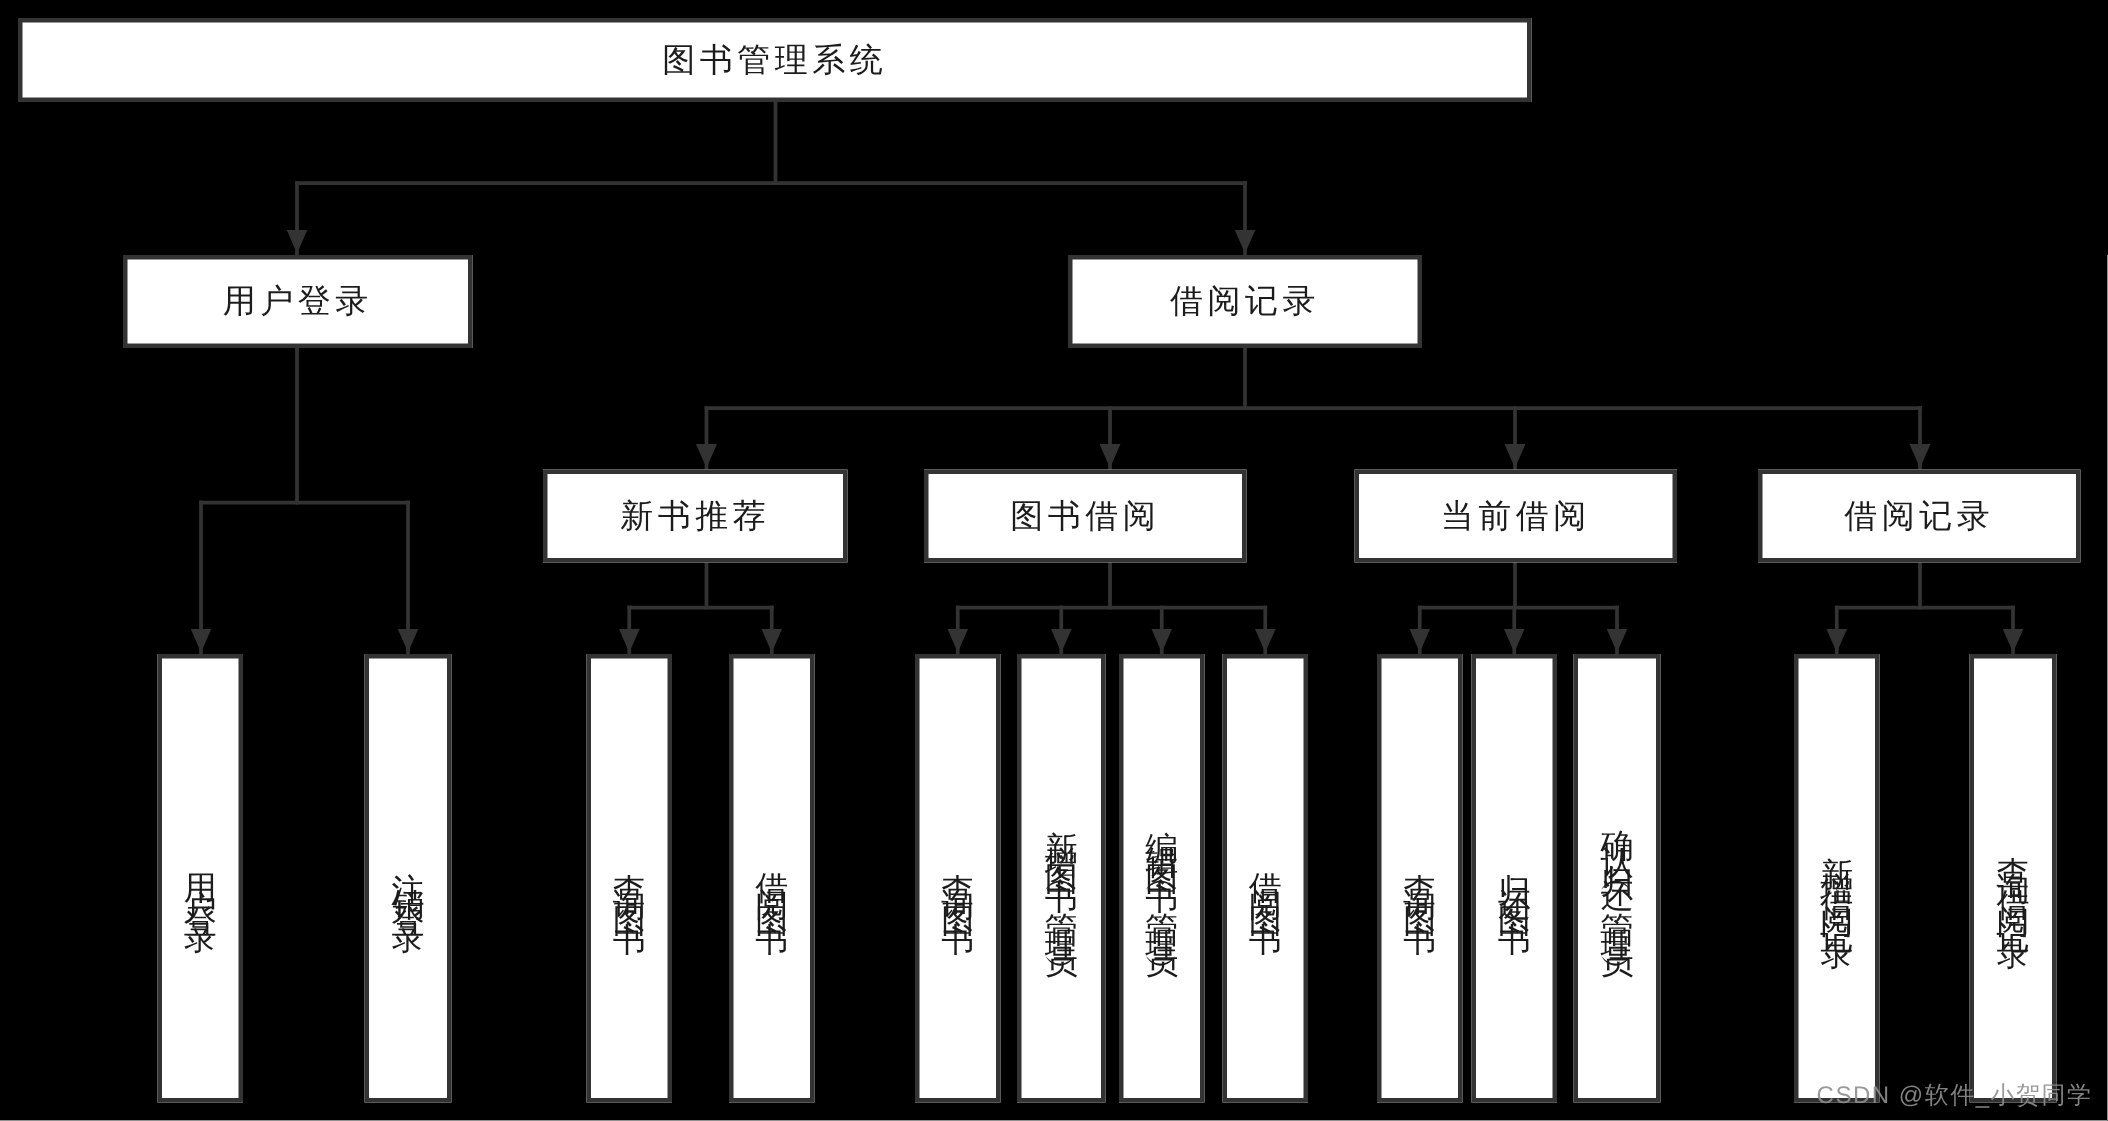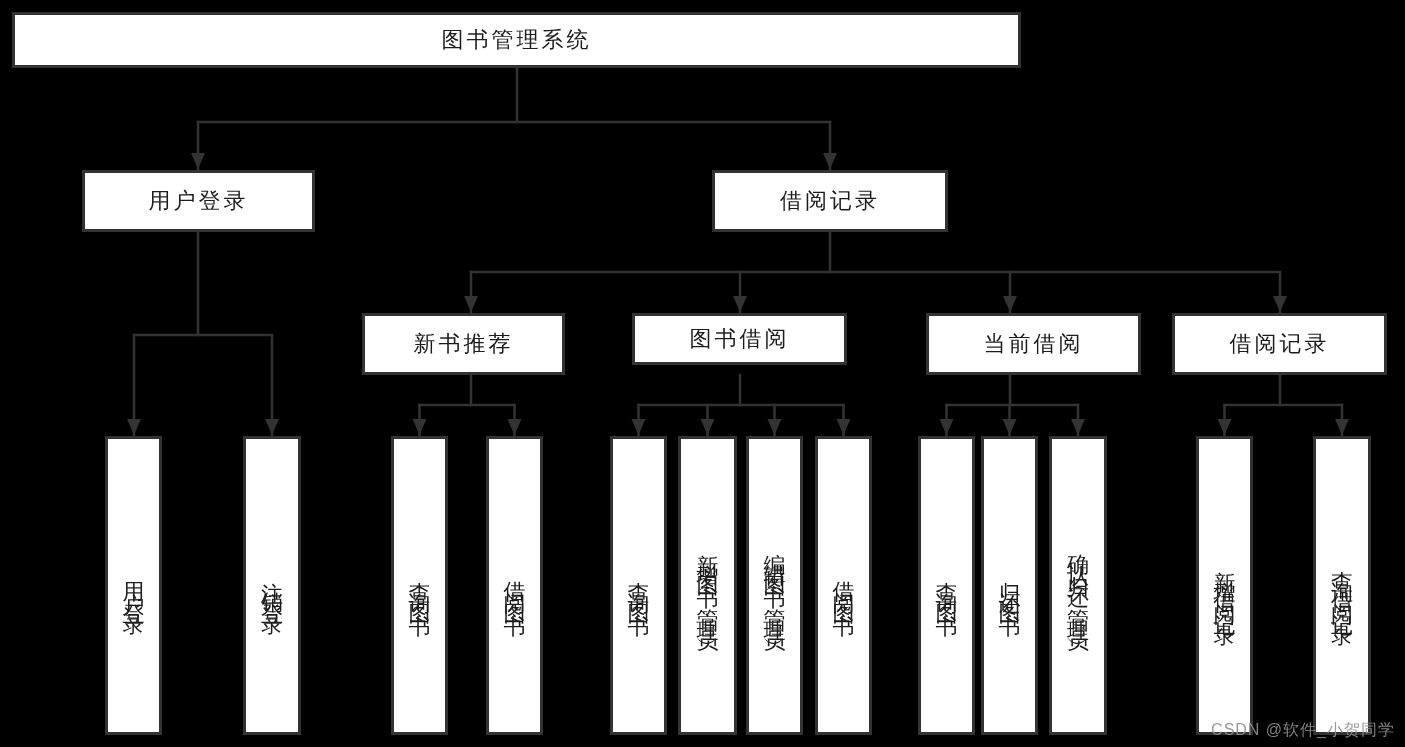--- a/index.html
+++ b/index.html
@@ -39,22 +39,22 @@
     text-orientation:mixed;
     letter-spacing:11px;
     font-size:22px;
     line-height:1;
   }
   
   #n-root   {left:12px;  top:12px;  width:1009px; height:56px;}
   #n-user   {left:82px;  top:170px; width:233px;  height:62px;}
   #n-book   {left:712px; top:170px; width:236px;  height:62px;}
   #n-new    {left:362px; top:313px; width:203px;  height:62px;}
-  #n-borrow {left:632px; top:313px; width:215px;  height:52px;}
-  #n-current{left:926px; top:313px; width:215px;  height:62px;}
+  #n-borrow {left:616px; top:313px; width:215px;  height:62px;}
+  #n-current{left:903px; top:313px; width:215px;  height:62px;}
   #n-record {left:1172px;top:313px; width:215px;  height:62px;}
 
   #l-user-login {left:105px; top:436px; width:57px; height:299px;}
   #l-logout     {left:243px; top:436px; width:58px; height:299px;}
   #l-new-query  {left:391px; top:436px; width:57px; height:299px;}
   #l-new-borrow {left:486px; top:436px; width:57px; height:299px;}
   #l-bw-query   {left:610px; top:436px; width:57px; height:299px;}
   #l-bw-add     {left:678px; top:436px; width:59px; height:299px;}
   #l-bw-edit    {left:746px; top:436px; width:57px; height:299px;}
   #l-bw-borrow  {left:815px; top:436px; width:57px; height:299px;}

